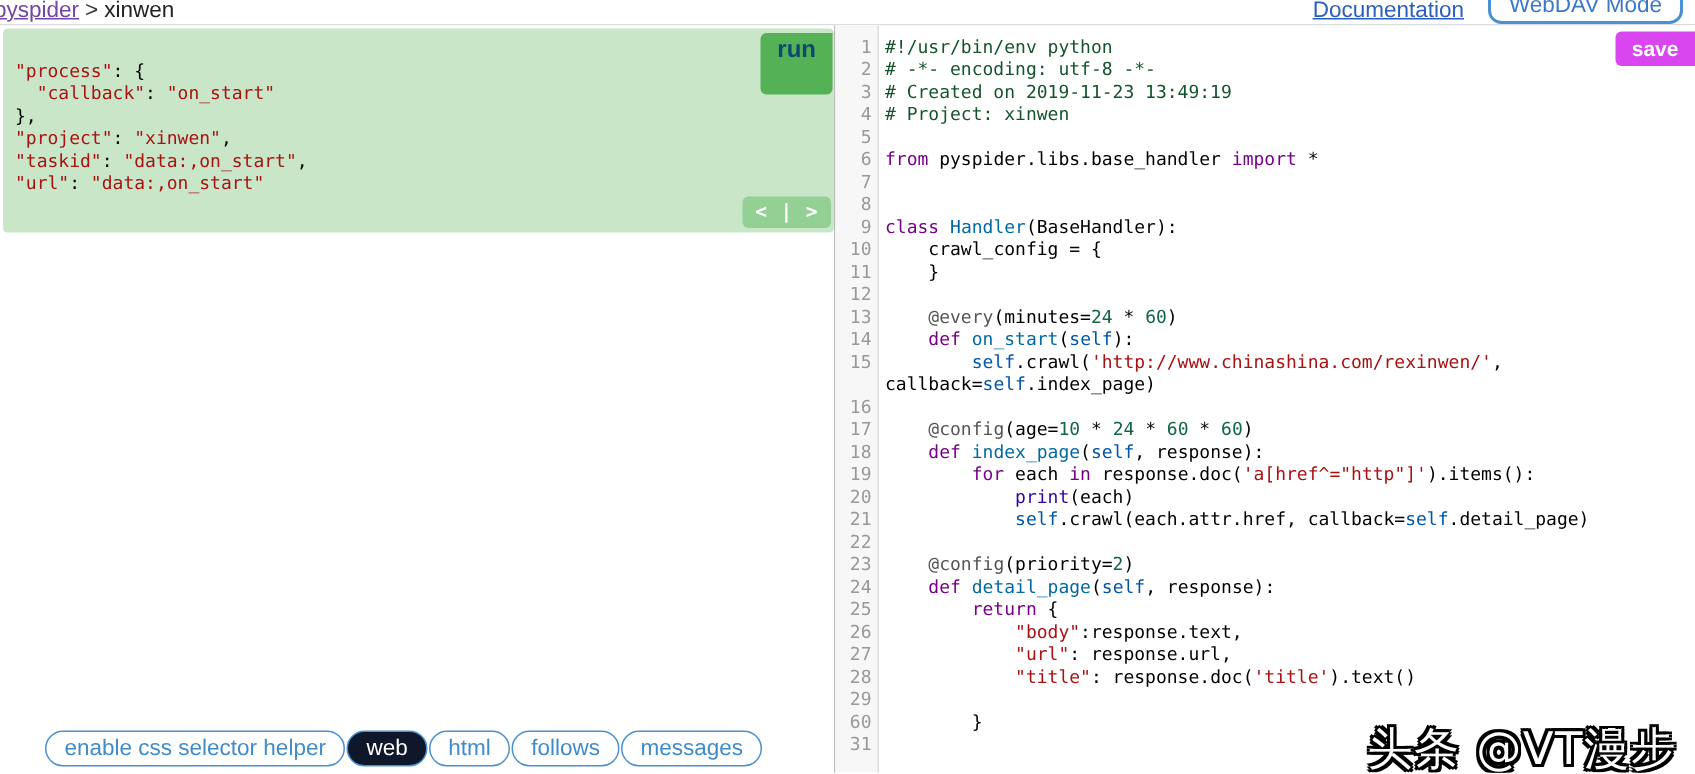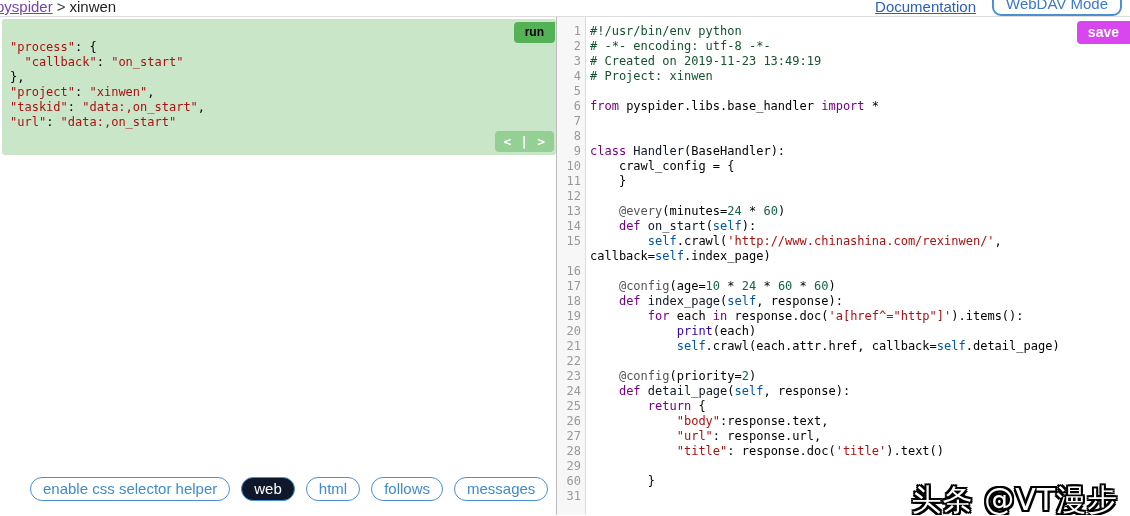--- a/index.html
+++ b/index.html
@@ -26,32 +26,32 @@
   .main { display:flex; height:498px; }
   .left-panel { position:relative; width:557px; background:#fff;
                 border-right:1px solid #bdbdbd; }
 
   
   .task-block { position:relative; margin:2px 0 0 2px; width:554px; height:136px;
                 background:#c9e6c9; border-radius:3px;
                 font-family:"DejaVu Sans Mono", monospace;
                 font-size:12px; line-height:15px; padding:21px 8px 0; }
   .json-row { min-height:15px; white-space:pre; }
-  .run-btn { position:absolute; top:3px; right:1px; background:#55b155; color:#000000;
+  .run-btn { position:absolute; top:3px; right:1px; background:#55b155; color:#0c4a6e;
              border:none; border-radius:4px 0 4px 4px; font-weight:bold;
-             font-size:12px; padding:3px 11px 4px; cursor:pointer;
+             font-size:16px; padding:3px 11px 20px; cursor:pointer;
              font-family:"Liberation Sans", sans-serif; }
   .nav-btns { position:absolute; right:2px; bottom:3px; background:#94d094;
               border-radius:4px; color:#fff; font-weight:bold; font-size:13px;
               line-height:17px; padding:2px 9px; display:flex; gap:9px; }
   .nav-btns span { cursor:pointer; }
   .nav-sep { cursor:default; }
 
   
-  .toolbar { position:absolute; left:30px; bottom:14px; display:flex; gap:11px;margin-top:16px; }
+  .toolbar { position:absolute; left:30px; bottom:4px; display:flex; gap:1px;margin-top:16px; }
   .tb-btn { font-size:15px; color:#3f8ccc; background:#fff;
             border:1.5px solid #4a90d2; border-radius:13px; padding:2px 12px 3px;
             cursor:pointer; font-family:"Liberation Sans", sans-serif; white-space:nowrap; }
   .tb-btn.active { background:#0f172a; color:#fff; }
 
   
   .editor { position:relative; flex:1; background:#fff; overflow:hidden;
             font-family:"DejaVu Sans Mono", monospace; font-size:12px; line-height:15px; }
   .gutter-bg { position:absolute; left:0; top:0; bottom:0; width:29px;
                background:#f7f7f7; border-right:1px solid #ddd; z-index:0; }
@@ -61,21 +61,21 @@
                  color:#999; min-height:15px; }
   .code-text { flex:1; padding-left:3px; white-space:pre-wrap; min-height:15px; color:#000; }
   .save-btn { position:absolute; top:4px; right:0; z-index:3; background:#d946ef;
               color:#fff; border:none; border-radius:4px 0 0 4px; font-weight:bold;
               font-size:14px; padding:3px 11px 4px; cursor:pointer;
               font-family:"Liberation Sans", sans-serif; }
 
   
   .tk-cm   { color:#14532d; }
   .tk-km   { color:#708; }
-  .tk-df   { color:#0f172a; }
+  .tk-df   { color:#0369a1; }
   .tk-str  { color:#a11; }
   .tk-num  { color:#164; }
   .tk-meta { color:#555; }
   .tk-v2   { color:#05a; }
   .tk-bi   { color:#30a; }
   .tk-pl   { color:#000; }
 
   
   .watermark { position:absolute; right:12px; bottom:8px; z-index:5;
                font-size:30px; font-weight:normal; color:#fff; letter-spacing:1px;

